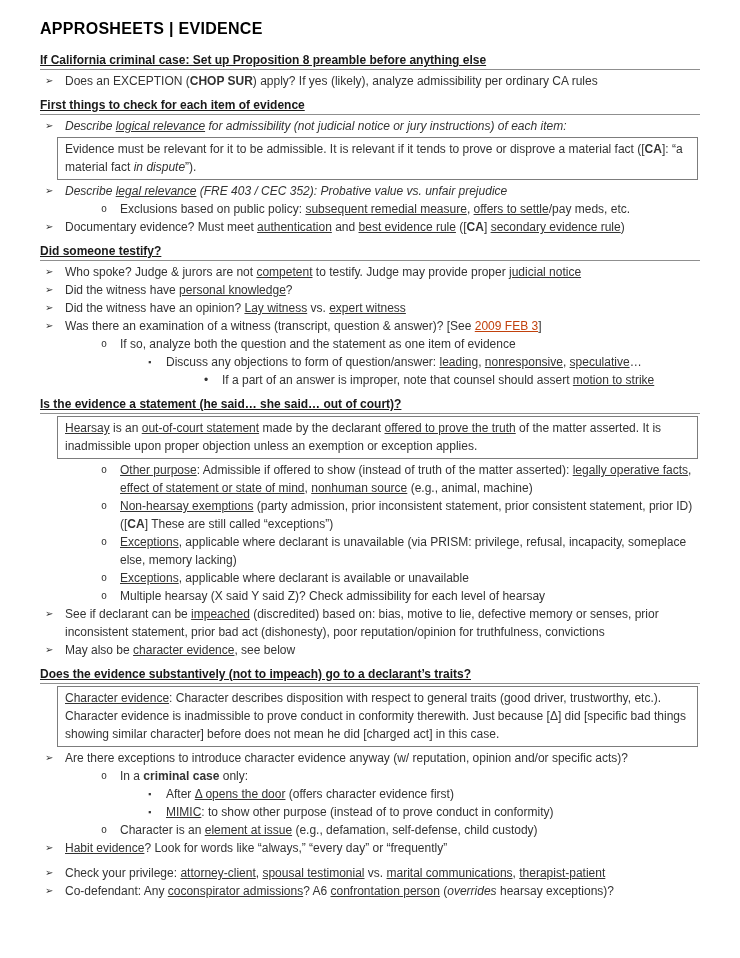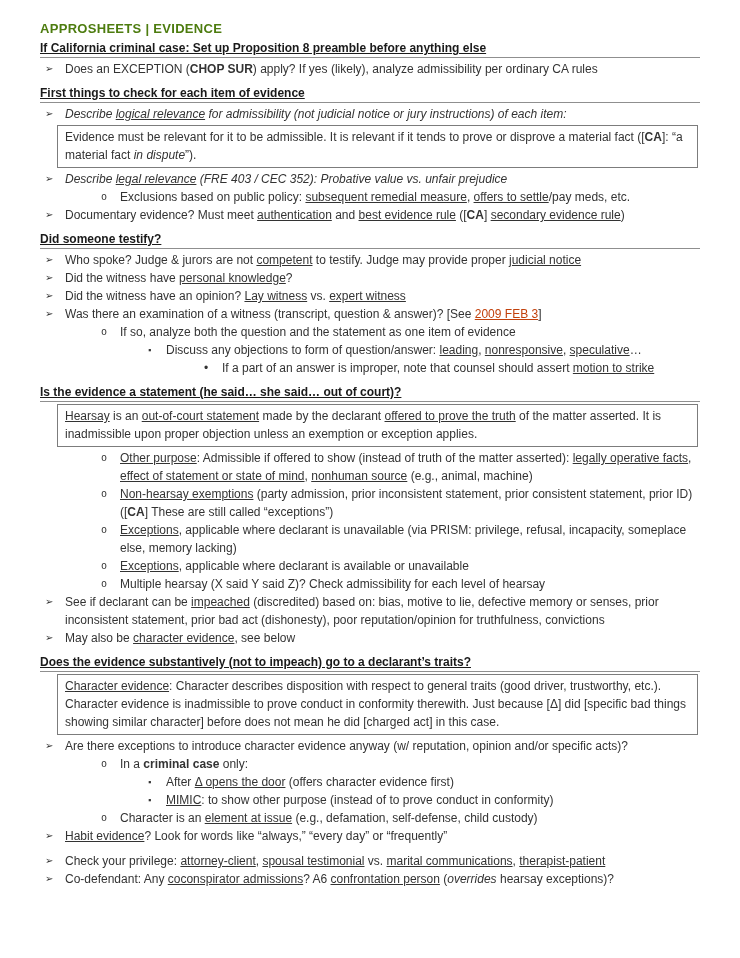--- a/index.html
+++ b/index.html
@@ -4,25 +4,25 @@
 <style>
   html, body { margin:0; padding:0; }
   body {
     width:740px; height:958px; background:#ffffff; overflow:hidden;
     font-family:"Liberation Sans","DejaVu Sans",sans-serif;
     font-size:12px; color:#333333;
     -webkit-font-smoothing:antialiased;
   }
   .page { padding:20px 40px 0 40px; }
   .doc-title {
-    font-weight:700; font-size:13px; color:#4d7c0f;
+    font-weight:700; font-size:16px; color:#000000;
     letter-spacing:0.3px; margin-bottom:1px; line-height:18px;
   }
   .section { margin-top:7px; }
-  .section.first { margin-top:2px; }
+  .section.first { margin-top:14px; }
   .sec-heading {
     font-weight:700; color:#1a1a1a; font-size:12px; line-height:16px;
     border-bottom:1px solid #8f8f8f; padding-bottom:1px; margin-bottom:2px;
   }
   .sec-heading .hu { text-decoration:underline; }
   .line { line-height:18px; position:relative; }
   .marker { position:absolute; top:0; color:#333333; }
   .b1 { padding-left:25px; }  .b1 > .marker { left:5px;   font-size:10px; }
   .b2 { padding-left:80px; }  .b2 > .marker { left:61px;  font-family:"DejaVu Sans Mono",monospace; font-size:10px; }
   .b3 { padding-left:126px; } .b3 > .marker { left:108px; font-size:9px; }

